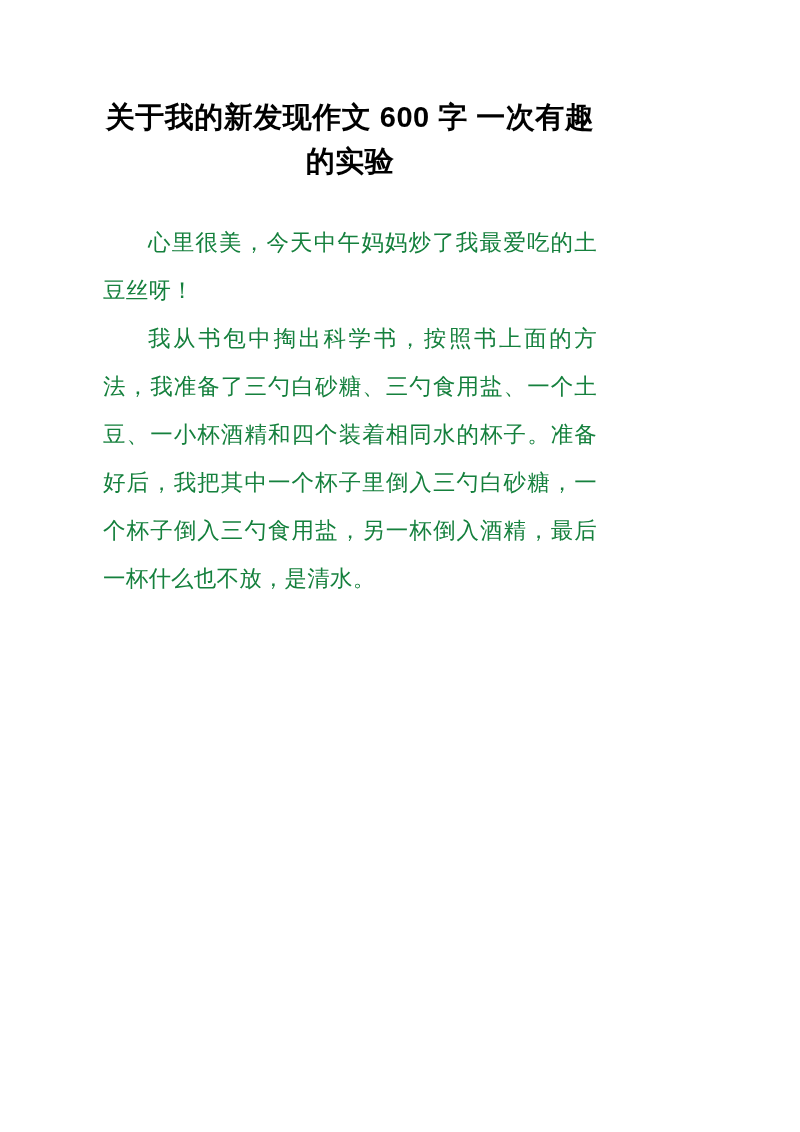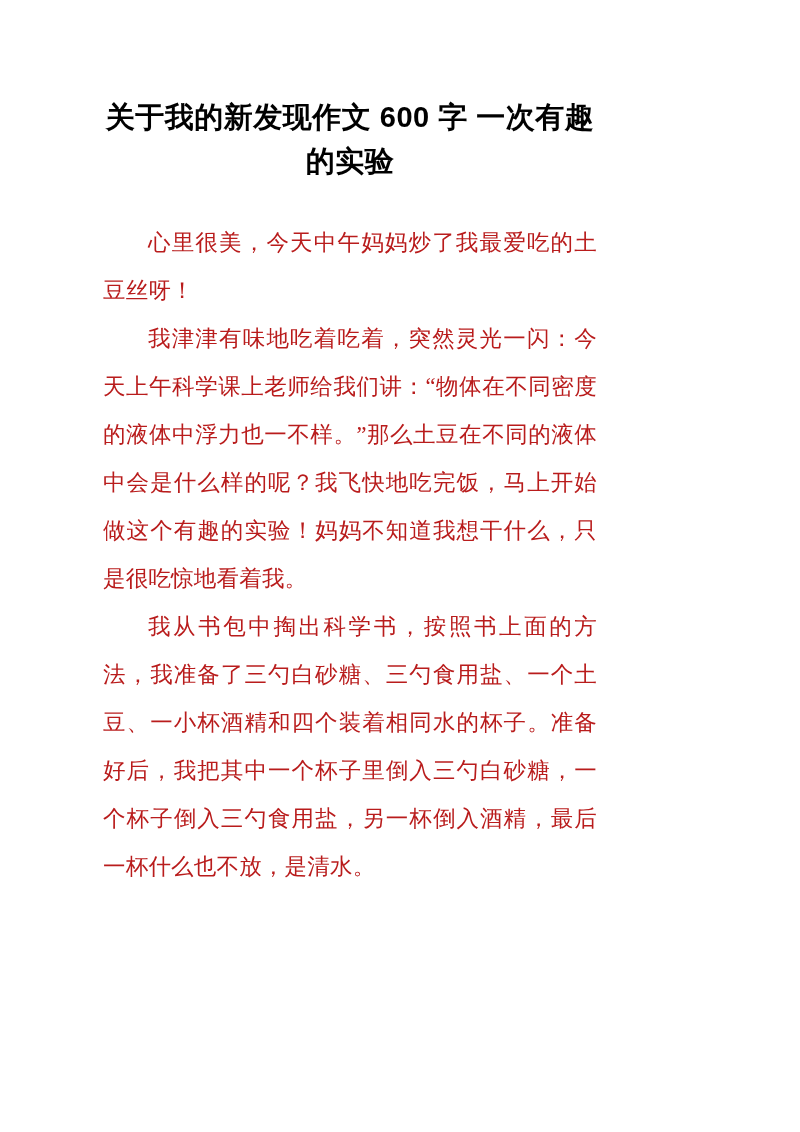--- a/index.html
+++ b/index.html
@@ -37,30 +37,29 @@
     padding: 36px 103px 0 103px;
   }
   .para {
     margin: 0;
     font-family: "Liberation Serif", "DejaVu Serif", serif;
     font-size: 22.5px;
     line-height: 48px;
     text-align: justify;
     text-justify: inter-ideograph;
     text-indent: 2em;
-    color: #b91c1c;
+    color: #15803d;
     letter-spacing: 0.2px;
   }
 </style>
 </head>
 <body>
 
 <div class="page">
 
   <h1 class="doc-title">关于我的新发现作文 600 字 一次有趣的实验</h1>
 
   <div class="body-text">
     <p class="para">心里很美，今天中午妈妈炒了我最爱吃的土豆丝呀！</p>
-    <p class="para">我津津有味地吃着吃着，突然灵光一闪：今天上午科学课上老师给我们讲：“物体在不同密度的液体中浮力也一不样。”那么土豆在不同的液体中会是什么样的呢？我飞快地吃完饭，马上开始做这个有趣的实验！妈妈不知道我想干什么，只是很吃惊地看着我。</p>
     <p class="para">我从书包中掏出科学书，按照书上面的方法，我准备了三勺白砂糖、三勺食用盐、一个土豆、一小杯酒精和四个装着相同水的杯子。准备好后，我把其中一个杯子里倒入三勺白砂糖，一个杯子倒入三勺食用盐，另一杯倒入酒精，最后一杯什么也不放，是清水。</p>
   </div>
 
 </div>
 
 </body></html>

